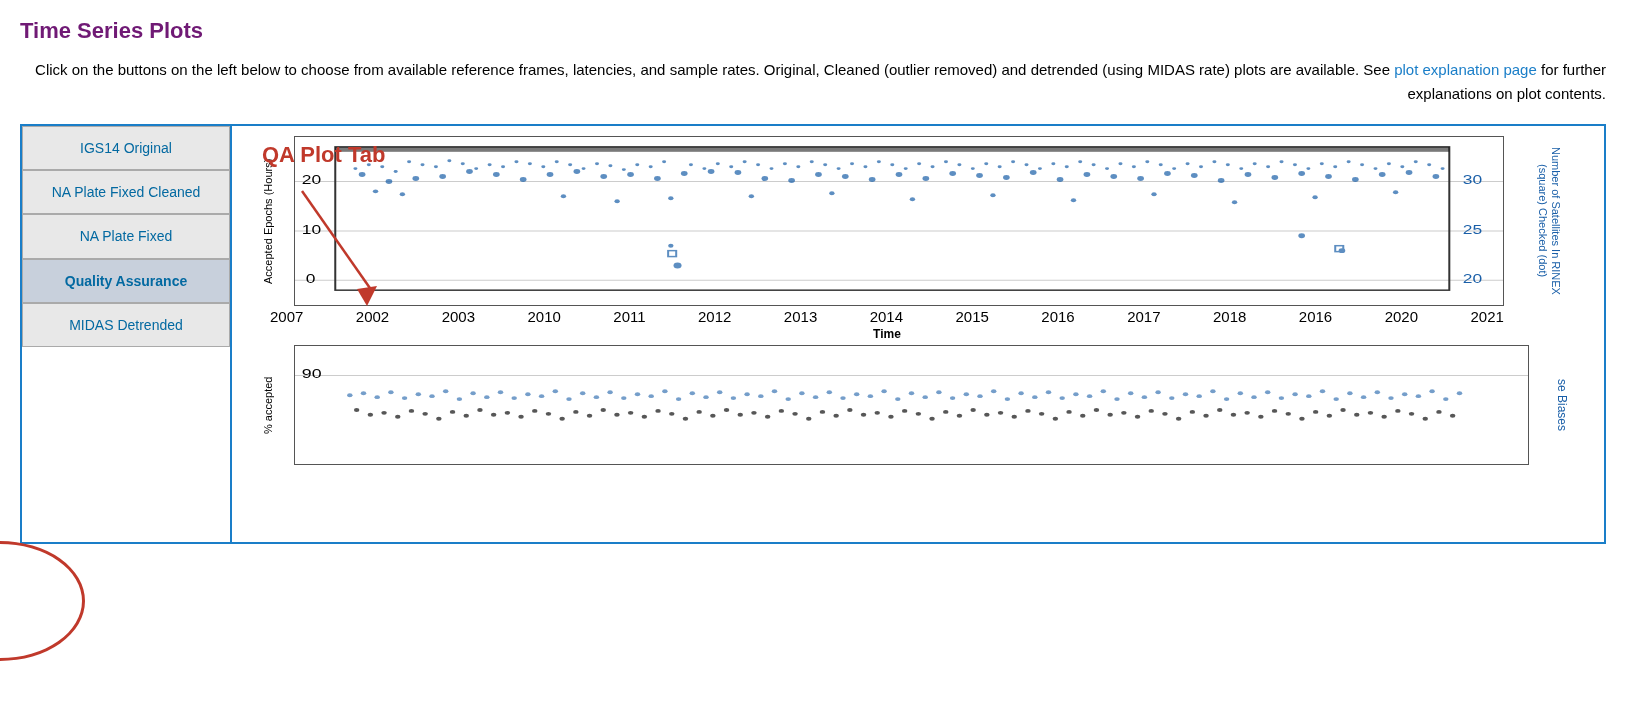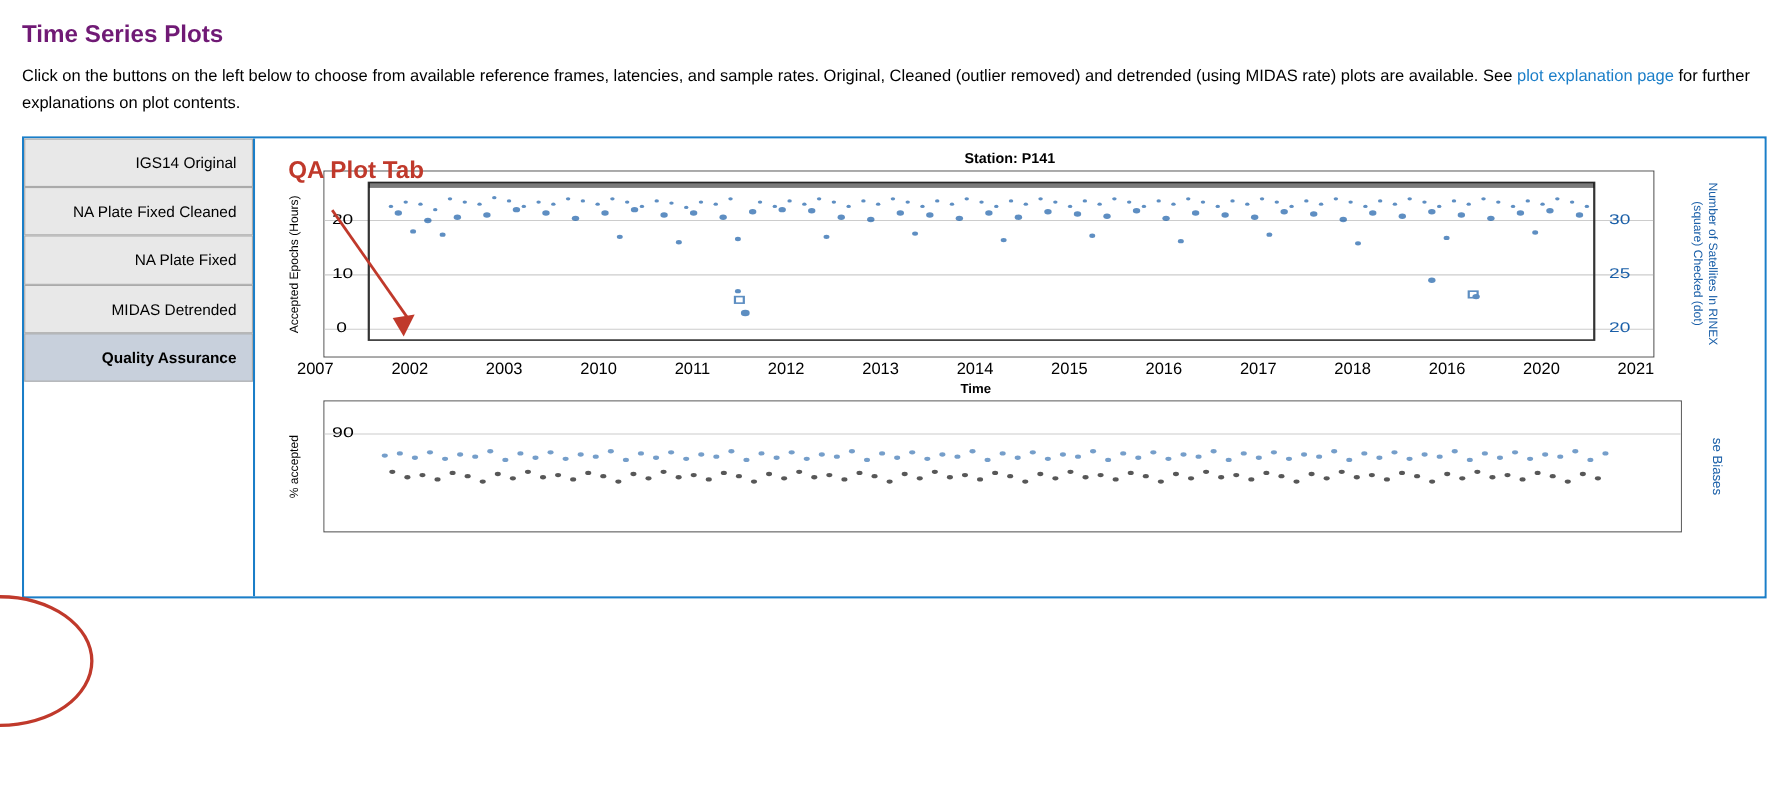--- a/index.html
+++ b/index.html
@@ -13,20 +13,21 @@
     .page-title {
       color: #701a75;
       font-size: 22px;
       font-weight: bold;
       margin-bottom: 14px;
     }
     .description {
       margin-bottom: 18px;
       line-height: 1.6;
       font-size: 15px;
+      text-align: right;
     }
     .description a {
       color: #1a7ec8;
       text-decoration: none;
     }
     .main-layout {
       display: flex;
       gap: 0;
       border: 2px solid #1a7ec8;
       min-height: 420px;
@@ -38,22 +39,22 @@
       min-width: 210px;
       max-width: 210px;
       background: #fff;
     }
     .sidebar-btn {
       border: 1px solid #aaa;
       background: #e8e8e8;
       padding: 12px 14px;
       font-size: 14px;
       cursor: pointer;
-      text-align: right;
-      color: #000000;
+      text-align: center;
+      color: #0369a1;
       line-height: 1.3;
     }
     .sidebar-btn.active {
       background: #c8d0dc;
       font-weight: bold;
     }
     .chart-area {
       flex: 1;
       position: relative;
       background: #fff;
@@ -169,36 +170,35 @@
 <p class="description">
   <span>Click on the buttons on the left below to choose from available reference frames, latencies, and sample rates. Original, Cleaned (outlier removed) and detrended (using MIDAS rate) plots are available. See </span><a href="#">plot explanation page</a><span> for further explanations on plot contents.</span>
 </p>
 
 <div class="main-layout">
 
   <div class="sidebar">
     <button class="sidebar-btn">IGS14 Original</button>
     <button class="sidebar-btn">NA Plate Fixed Cleaned</button>
     <button class="sidebar-btn">NA Plate Fixed</button>
+    <button class="sidebar-btn active">Quality Assurance</button>
     <button class="sidebar-btn">MIDAS Detrended</button>
-    <button class="sidebar-btn active">Quality Assurance</button>
 
     <div class="red-circle"></div>
   </div>
 
   <div class="chart-area" style="position:relative;">
 
     <div class="qa-plot-label">QA Plot Tab</div>
 
     <svg class="arrow-annotation" width="120" height="130" viewBox="0 0 120 130">
       <line x1="10" y1="10" x2="80" y2="110" stroke="#c0392b" stroke-width="2.5"></line>
       <polygon points="75,125 85,105 65,108" fill="#c0392b"></polygon>
     </svg>
 
-    <div style="text-align:center; font-weight:bold; font-size:13px; margin-bottom:4px;">Station: P141</div>
 
     <div class="chart-inner">
 
       <div style="display:flex; flex-direction:column; min-width:52px;">
         <div class="y-axis-label" style="height:170px;">Accepted Epochs (Hours)</div>
       </div>
 
       <svg class="chart-svg-area" viewBox="0 0 900 170" preserveAspectRatio="none">
 
         <rect width="900" height="170" fill="white"></rect>

